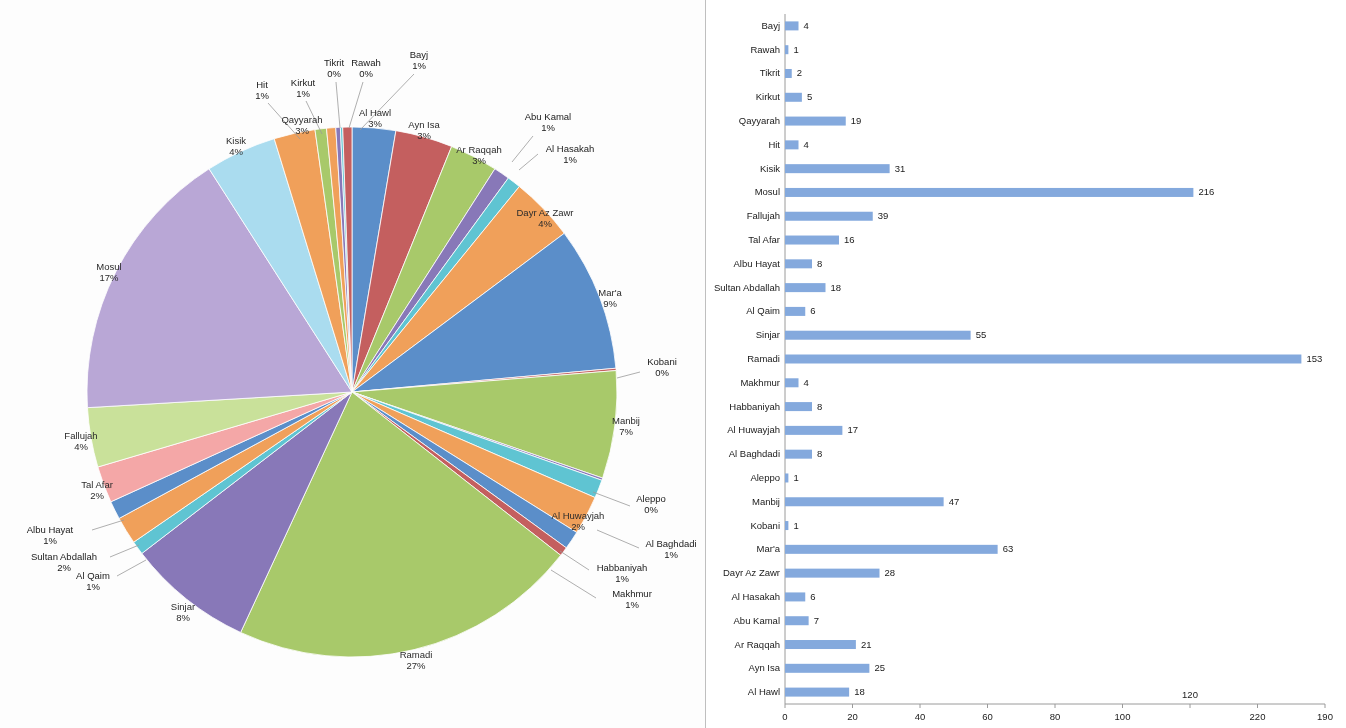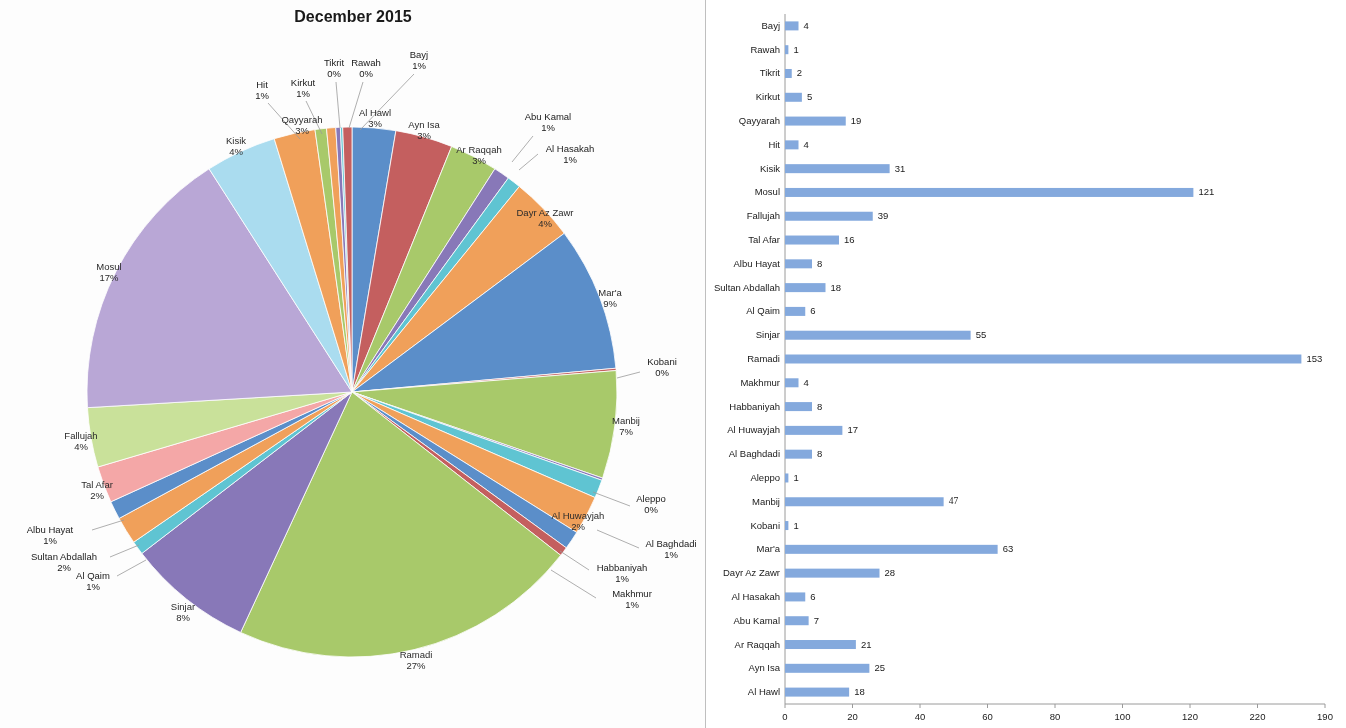--- a/index.html
+++ b/index.html
@@ -58,21 +58,20 @@
     font-size:9.5px;color:#1a1a1a;
     text-align:center;white-space:nowrap;
   }
 </style>
 </head>
 <body>
 
 <div id="root">
 
   <div id="pie-panel">
-    <div id="pie-title">December 2015</div>
     <div id="pie-wrap">
       <svg id="pie-svg" width="706" height="728">
           <path d="M 352 392 L 352.00 127.00 A 265 265 0 0 1 395.92 130.66 Z" fill="#5b8ec9" stroke="#ffffff" stroke-width="0.8"></path>
           <path d="M 352 392 L 395.92 130.66 A 265 265 0 0 1 451.67 146.46 Z" fill="#c45f5f" stroke="#ffffff" stroke-width="0.8"></path>
           <path d="M 352 392 L 451.67 146.46 A 265 265 0 0 1 494.91 168.84 Z" fill="#a8c96a" stroke="#ffffff" stroke-width="0.8"></path>
           <path d="M 352 392 L 494.91 168.84 A 265 265 0 0 1 508.33 178.02 Z" fill="#8878b8" stroke="#ffffff" stroke-width="0.8"></path>
           <path d="M 352 392 L 508.33 178.02 A 265 265 0 0 1 519.36 186.53 Z" fill="#5fc4d2" stroke="#ffffff" stroke-width="0.8"></path>
           <path d="M 352 392 L 519.36 186.53 A 265 265 0 0 1 564.25 233.34 Z" fill="#f0a05a" stroke="#ffffff" stroke-width="0.8"></path>
           <path d="M 352 392 L 564.25 233.34 A 265 265 0 0 1 615.93 368.23 Z" fill="#5b8ec9" stroke="#ffffff" stroke-width="0.8"></path>
           <path d="M 352 392 L 615.93 368.23 A 265 265 0 0 1 616.13 370.54 Z" fill="#c45f5f" stroke="#ffffff" stroke-width="0.8"></path>
@@ -274,39 +273,39 @@
         <rect x="78" y="640.02" width="70.88" height="9" fill="#84a9dd"></rect>
         <rect x="78" y="663.81" width="84.38" height="9" fill="#84a9dd"></rect>
         <rect x="78" y="687.60" width="64.13" height="9" fill="#84a9dd"></rect>
       </svg>
   <div class="axis-tick" style="left: 58px; top: 711px; width: 40px;">0</div>
       <div class="axis-tick" style="left: 125.5px; top: 711px; width: 40px;">20</div>
       <div class="axis-tick" style="left: 193px; top: 711px; width: 40px;">40</div>
       <div class="axis-tick" style="left: 260.5px; top: 711px; width: 40px;">60</div>
       <div class="axis-tick" style="left: 328px; top: 711px; width: 40px; text-align: center;">80</div>
       <div class="axis-tick" style="left: 395.5px; top: 711px; width: 40px;">100</div>
-      <div class="axis-tick" style="left: 463px; top: 711px; width: 40px;">120</div>
+      <div class="axis-tick" style="left: 463px; top: 689px; width: 40px;">120</div>
       <div class="axis-tick" style="left: 530.5px; top: 711px; width: 40px;">220</div>
       <div class="axis-tick" style="left: 598px; top: 711px; width: 40px;">190</div>
       <div class="bar-cat" style="left: 0px; top: 19.8966px; width: 73px;">Bayj</div>
       <div class="bar-val" style="left: 96.5px; top: 19.8966px;">4</div>
       <div class="bar-cat" style="left: 0px; top: 43.6897px; width: 73px;">Rawah</div>
       <div class="bar-val" style="left: 86.375px; top: 43.6897px;">1</div>
       <div class="bar-cat" style="left: 0px; top: 67.4828px; width: 73px;">Tikrit</div>
       <div class="bar-val" style="left: 89.75px; top: 67.4828px;">2</div>
       <div class="bar-cat" style="left: 0px; top: 91.2759px; width: 73px;">Kirkut</div>
       <div class="bar-val" style="left: 99.875px; top: 91.2759px;">5</div>
       <div class="bar-cat" style="left: 0px; top: 115.069px; width: 73px;">Qayyarah</div>
       <div class="bar-val" style="left: 143.75px; top: 115.069px;">19</div>
       <div class="bar-cat" style="left: 0px; top: 138.862px; width: 73px;">Hit</div>
       <div class="bar-val" style="left: 96.5px; top: 138.862px;">4</div>
       <div class="bar-cat" style="left: 0px; top: 162.655px; width: 73px;">Kisik</div>
       <div class="bar-val" style="left: 187.625px; top: 162.655px;">31</div>
       <div class="bar-cat" style="left: 0px; top: 186.448px; width: 73px;">Mosul</div>
-      <div class="bar-val" style="left: 491.375px; top: 186.448px;">121</div>
+      <div class="bar-val" style="left: 491.375px; top: 186.448px;">216</div>
       <div class="bar-cat" style="left: 0px; top: 210.241px; width: 73px;">Fallujah</div>
       <div class="bar-val" style="left: 170.75px; top: 210.241px;">39</div>
       <div class="bar-cat" style="left: 0px; top: 234.034px; width: 73px;">Tal Afar</div>
       <div class="bar-val" style="left: 137px; top: 234.034px;">16</div>
       <div class="bar-cat" style="left: 0px; top: 257.828px; width: 73px;">Albu Hayat</div>
       <div class="bar-val" style="left: 110px; top: 257.828px;">8</div>
       <div class="bar-cat" style="left: 0px; top: 281.621px; width: 73px;">Sultan Abdallah</div>
       <div class="bar-val" style="left: 123.5px; top: 281.621px;">18</div>
       <div class="bar-cat" style="left: 0px; top: 305.414px; width: 73px;">Al Qaim</div>
       <div class="bar-val" style="left: 103.25px; top: 305.414px;">6</div>
@@ -318,21 +317,21 @@
       <div class="bar-val" style="left: 96.5px; top: 376.793px;">4</div>
       <div class="bar-cat" style="left: 0px; top: 400.586px; width: 73px;">Habbaniyah</div>
       <div class="bar-val" style="left: 110px; top: 400.586px;">8</div>
       <div class="bar-cat" style="left: 0px; top: 424.379px; width: 73px;">Al Huwayjah</div>
       <div class="bar-val" style="left: 140.375px; top: 424.379px;">17</div>
       <div class="bar-cat" style="left: 0px; top: 448.172px; width: 73px;">Al Baghdadi</div>
       <div class="bar-val" style="left: 110px; top: 448.172px;">8</div>
       <div class="bar-cat" style="left: 0px; top: 471.966px; width: 73px;">Aleppo</div>
       <div class="bar-val" style="left: 86.375px; top: 471.966px;">1</div>
       <div class="bar-cat" style="left: 0px; top: 495.759px; width: 73px;">Manbij</div>
-      <div class="bar-val" style="left: 241.625px; top: 495.759px; font-family: Liberation Serif, serif;">47</div>
+      <div class="bar-val" style="left: 241.625px; top: 495.759px;">47</div>
       <div class="bar-cat" style="left: 0px; top: 519.552px; width: 73px;">Kobani</div>
       <div class="bar-val" style="left: 86.375px; top: 519.552px;">1</div>
       <div class="bar-cat" style="left: 0px; top: 543.345px; width: 73px;">Mar'a</div>
       <div class="bar-val" style="left: 295.625px; top: 543.345px;">63</div>
       <div class="bar-cat" style="left: 0px; top: 567.138px; width: 73px;">Dayr Az Zawr</div>
       <div class="bar-val" style="left: 177.5px; top: 567.138px;">28</div>
       <div class="bar-cat" style="left: 0px; top: 590.931px; width: 73px;">Al Hasakah</div>
       <div class="bar-val" style="left: 103.25px; top: 590.931px;">6</div>
       <div class="bar-cat" style="left: 0px; top: 614.724px; width: 73px;">Abu Kamal</div>
       <div class="bar-val" style="left: 106.625px; top: 614.724px;">7</div>

